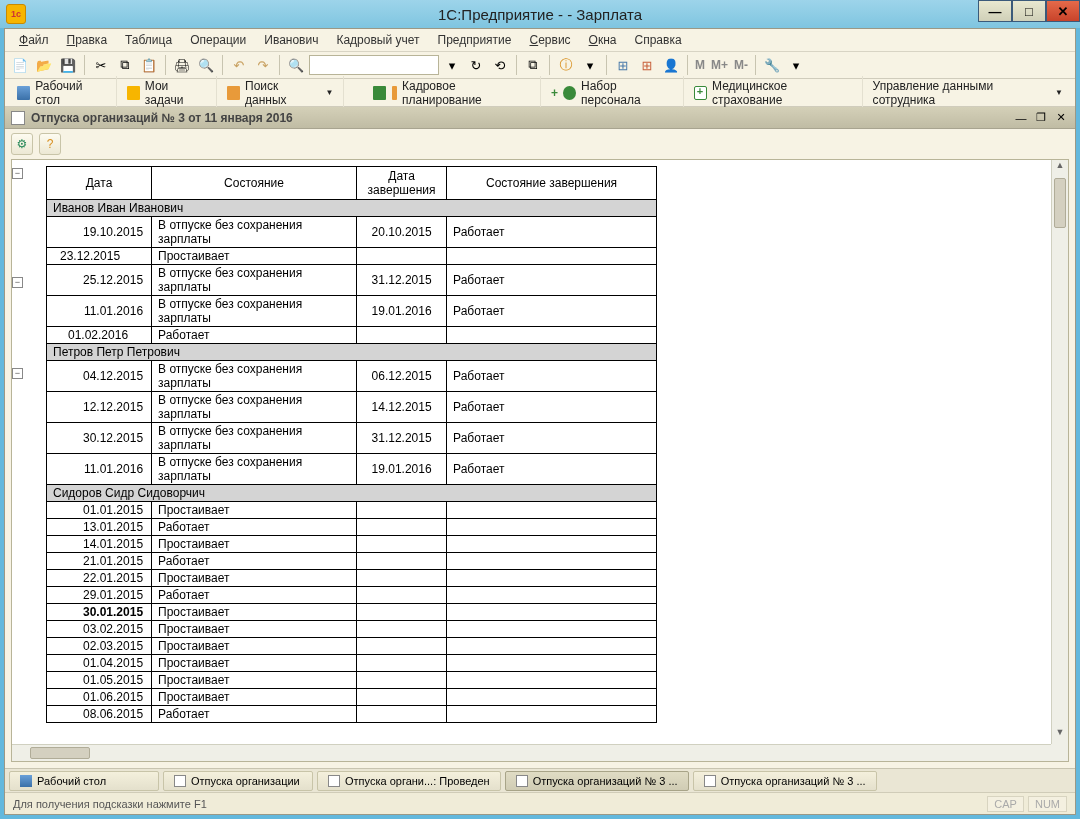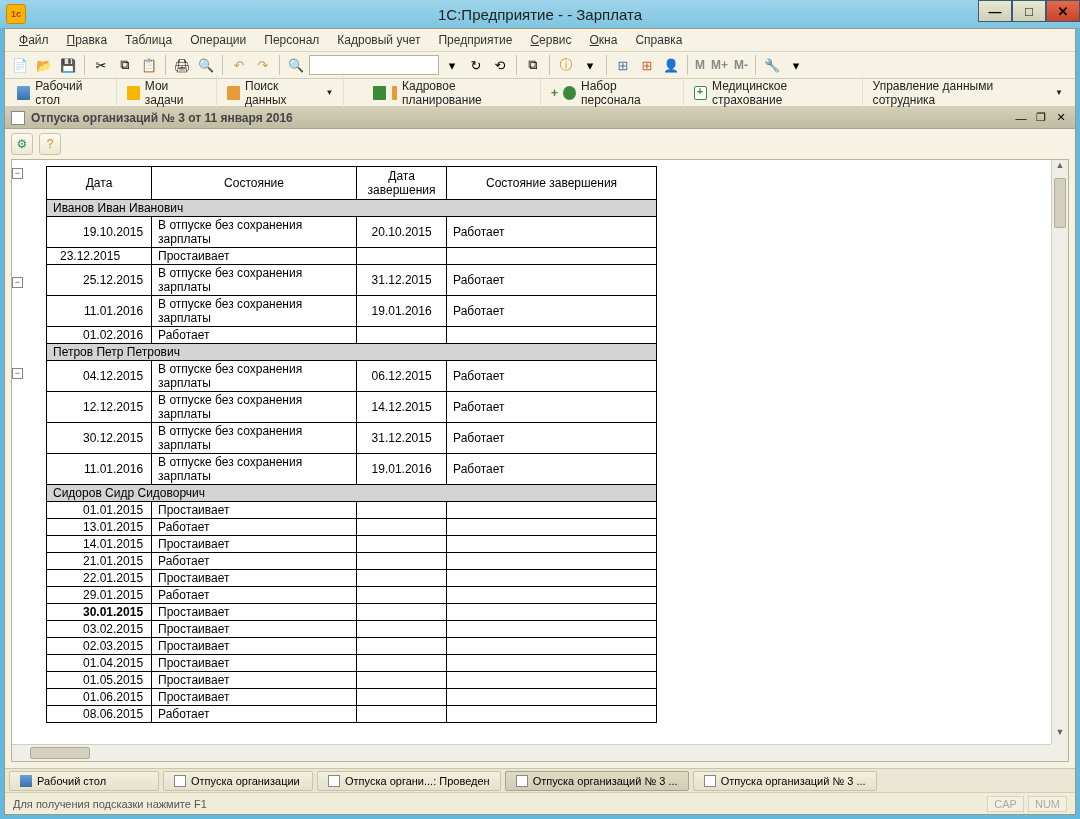--- a/index.html
+++ b/index.html
@@ -105,21 +105,21 @@
     <div class="close">✕</div>
   </div>
 </div>
 
 <div class="app">
   <div class="menubar">
     <span><u>Ф</u>айл</span>
     <span><u>П</u>равка</span>
     <span>Таблица</span>
     <span>Операции</span>
-    <span>Персонал</span>
+    <span>Иванович</span>
     <span>Кадровый учет</span>
     <span>Предприятие</span>
     <span><u>С</u>ервис</span>
     <span><u>О</u>кна</span>
     <span>Справка</span>
   </div>
 
   <div class="toolbar">
     <div class="tbtn">📄</div>
     <div class="tbtn">📂</div>
@@ -247,21 +247,21 @@
                 <td class="c-edate" style="text-align: center;">31.12.2015</td>
                 <td class="c-estate" style="text-align: left;">Работает</td>
               </tr>
               <tr>
                 <td class="c-date" style="text-align: right; padding-right: 8px;">11.01.2016</td>
                 <td class="c-state" style="text-align: left;">В отпуске без сохранения зарплаты</td>
                 <td class="c-edate" style="text-align: center;">19.01.2016</td>
                 <td class="c-estate" style="text-align: left;">Работает</td>
               </tr>
               <tr>
-                <td class="c-date" style="text-align: right; padding-right: 8px;">01.02.2016</td>
+                <td class="c-date" style="padding-right: 8px;">01.02.2016</td>
                 <td class="c-state" style="text-align: left;">Работает</td>
                 <td class="c-edate" style="text-align: center;"></td>
                 <td class="c-estate" style="text-align: left;"></td>
               </tr>
               <tr class="grouprow">
                 <td colspan="4">Петров Петр Петрович</td>
               </tr>
               <tr>
                 <td class="c-date" style="text-align: right; padding-right: 8px;">04.12.2015</td>
                 <td class="c-state" style="text-align: left;">В отпуске без сохранения зарплаты</td>

